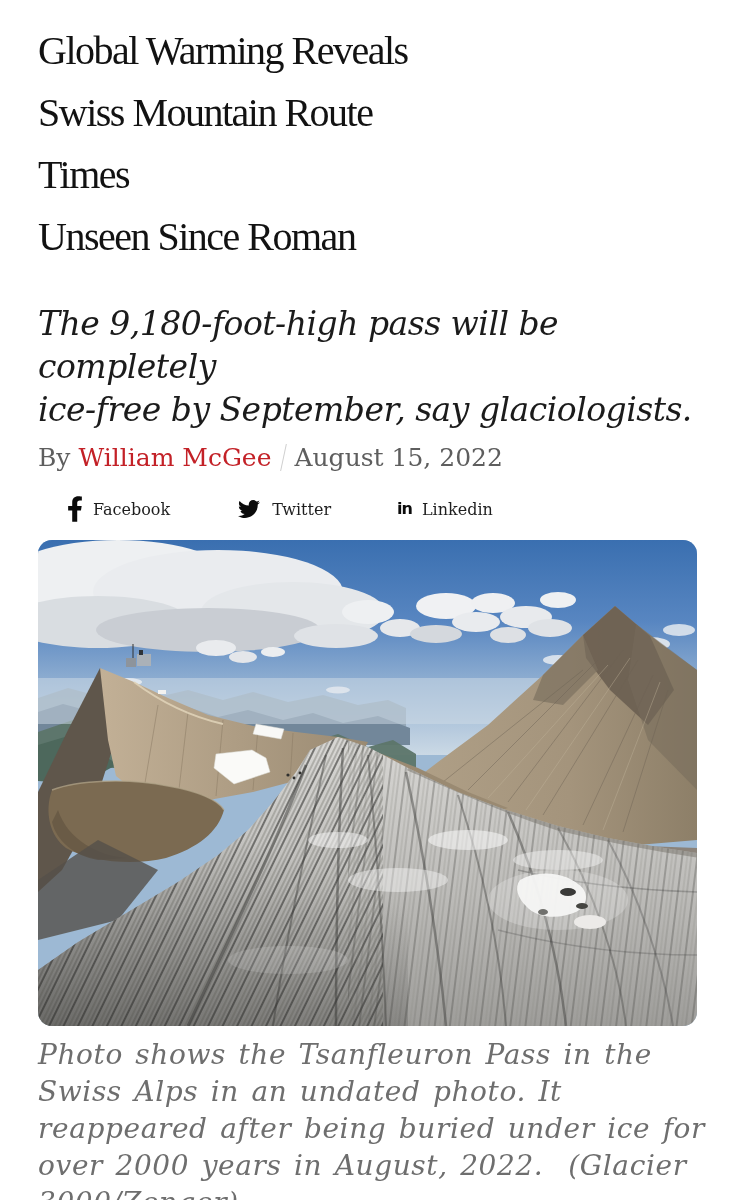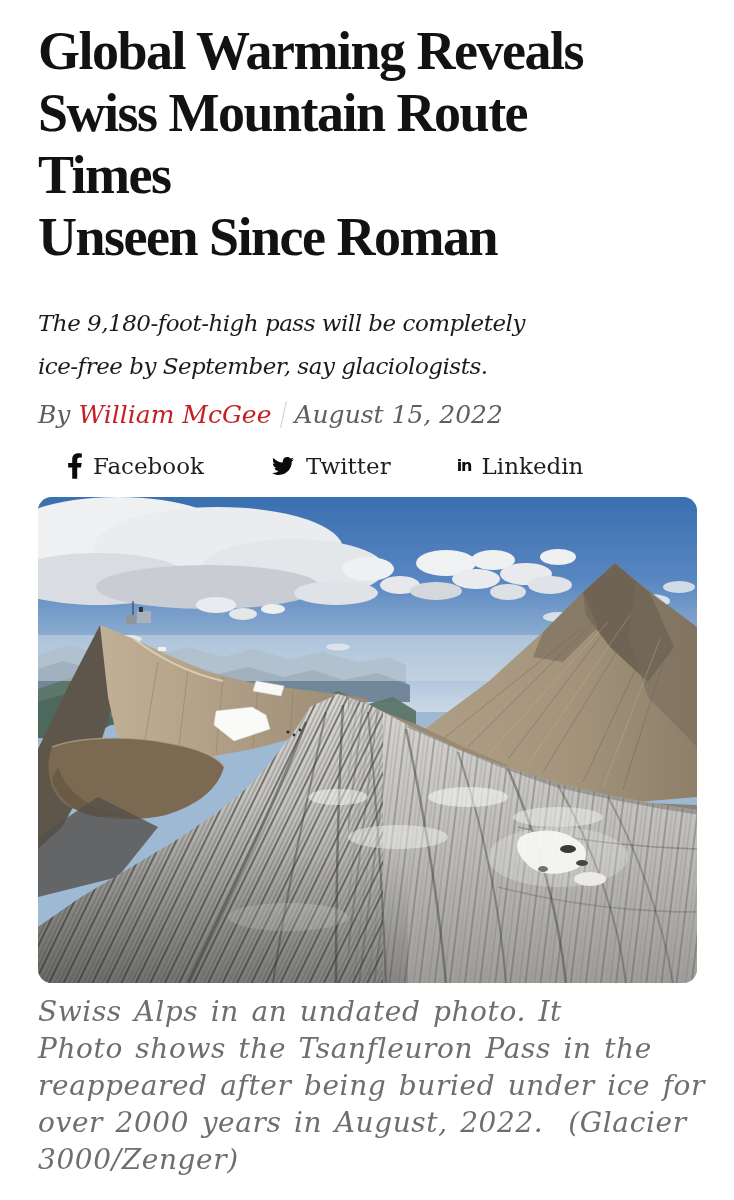--- a/index.html
+++ b/index.html
@@ -7,60 +7,60 @@
     position:relative;
     width:734px;height:1200px;
     background:#ffffff;
     overflow:hidden;
     font-family:"DejaVu Serif", serif;
   }
   .content{padding:20px 37px 0 38px;}
 
   .headline{
     font-family:"Liberation Serif", serif;
-    font-weight:700;
-    font-size:54px;
+    font-weight:400;
+    font-size:40px;
     line-height:62px;
     letter-spacing:-1.5px;
     color:#121212;
   }
   .subtitle{
     margin-top:34px;
     font-family:"DejaVu Serif", serif;
     font-style:italic;
-    font-size:23px;
+    font-size:33px;
     line-height:43px;
     letter-spacing:-0.5px;
     color:#1b1b1b;
   }
   .byline{
     margin-top:12px;
     font-size:25px;
     color:#5e5e5e;
-    display:flex;align-items:center;font-style:italic;
+    display:flex;align-items:center;
   }
   .byline .author{color:#c32127;text-decoration:none;margin-left:8px;cursor:pointer;}
   .byline .divider{
     display:inline-block;width:1px;height:27px;background:#cfcfcf;
     transform:skewX(-12deg);margin:0 10px 0 12px;
   }
   .share-row{
     margin-top:20px;
     padding-left:29px;
     display:flex;align-items:center;
     height:34px;
   }
   .share-item{
     display:flex;align-items:center;
     margin-right:66px;
     color:#1e1e1e;
     cursor:pointer;
   }
   .share-item .ico{display:flex;align-items:center;margin-right:10px;}
-  .share-item .lbl{font-size:23px;line-height:23px;}
+  .share-item .lbl{font-size:16px;line-height:23px;}
   .in-glyph{
     font-family:"DejaVu Sans", sans-serif;
     font-weight:700;font-size:16px;line-height:24px;color:#0b0b0b;
     letter-spacing:-1px;
   }
   .photo-wrap{
     margin-top:14px;
     width:659px;height:486px;
     border-radius:14px;
     overflow:hidden;
@@ -300,21 +300,21 @@
         </g>
 
         <g>
           <path d="M178,214 L214,210 228,218 232,232 196,244 176,228 Z" fill="#fafaf8" stroke="#dcdcd6" stroke-width="0.5"></path>
           <path d="M218,184 L246,189 243,199 215,194 Z" fill="#f8f8f6" stroke="#dcdcd6" stroke-width="0.5"></path>
         </g>
       </svg>
     </div>
 
     <div class="caption">
+        <div>Photo shows the Tsanfleuron Pass in the</div>
         <div>Swiss Alps in an undated photo. It</div>
-        <div>Photo shows the Tsanfleuron Pass in the</div>
         <div>reappeared after being buried under ice for</div>
         <div>over 2000 years in August, 2022.  (Glacier</div>
         <div>3000/Zenger)</div>
       </div>
 
   </div>
 </div>
 
 </body></html>

